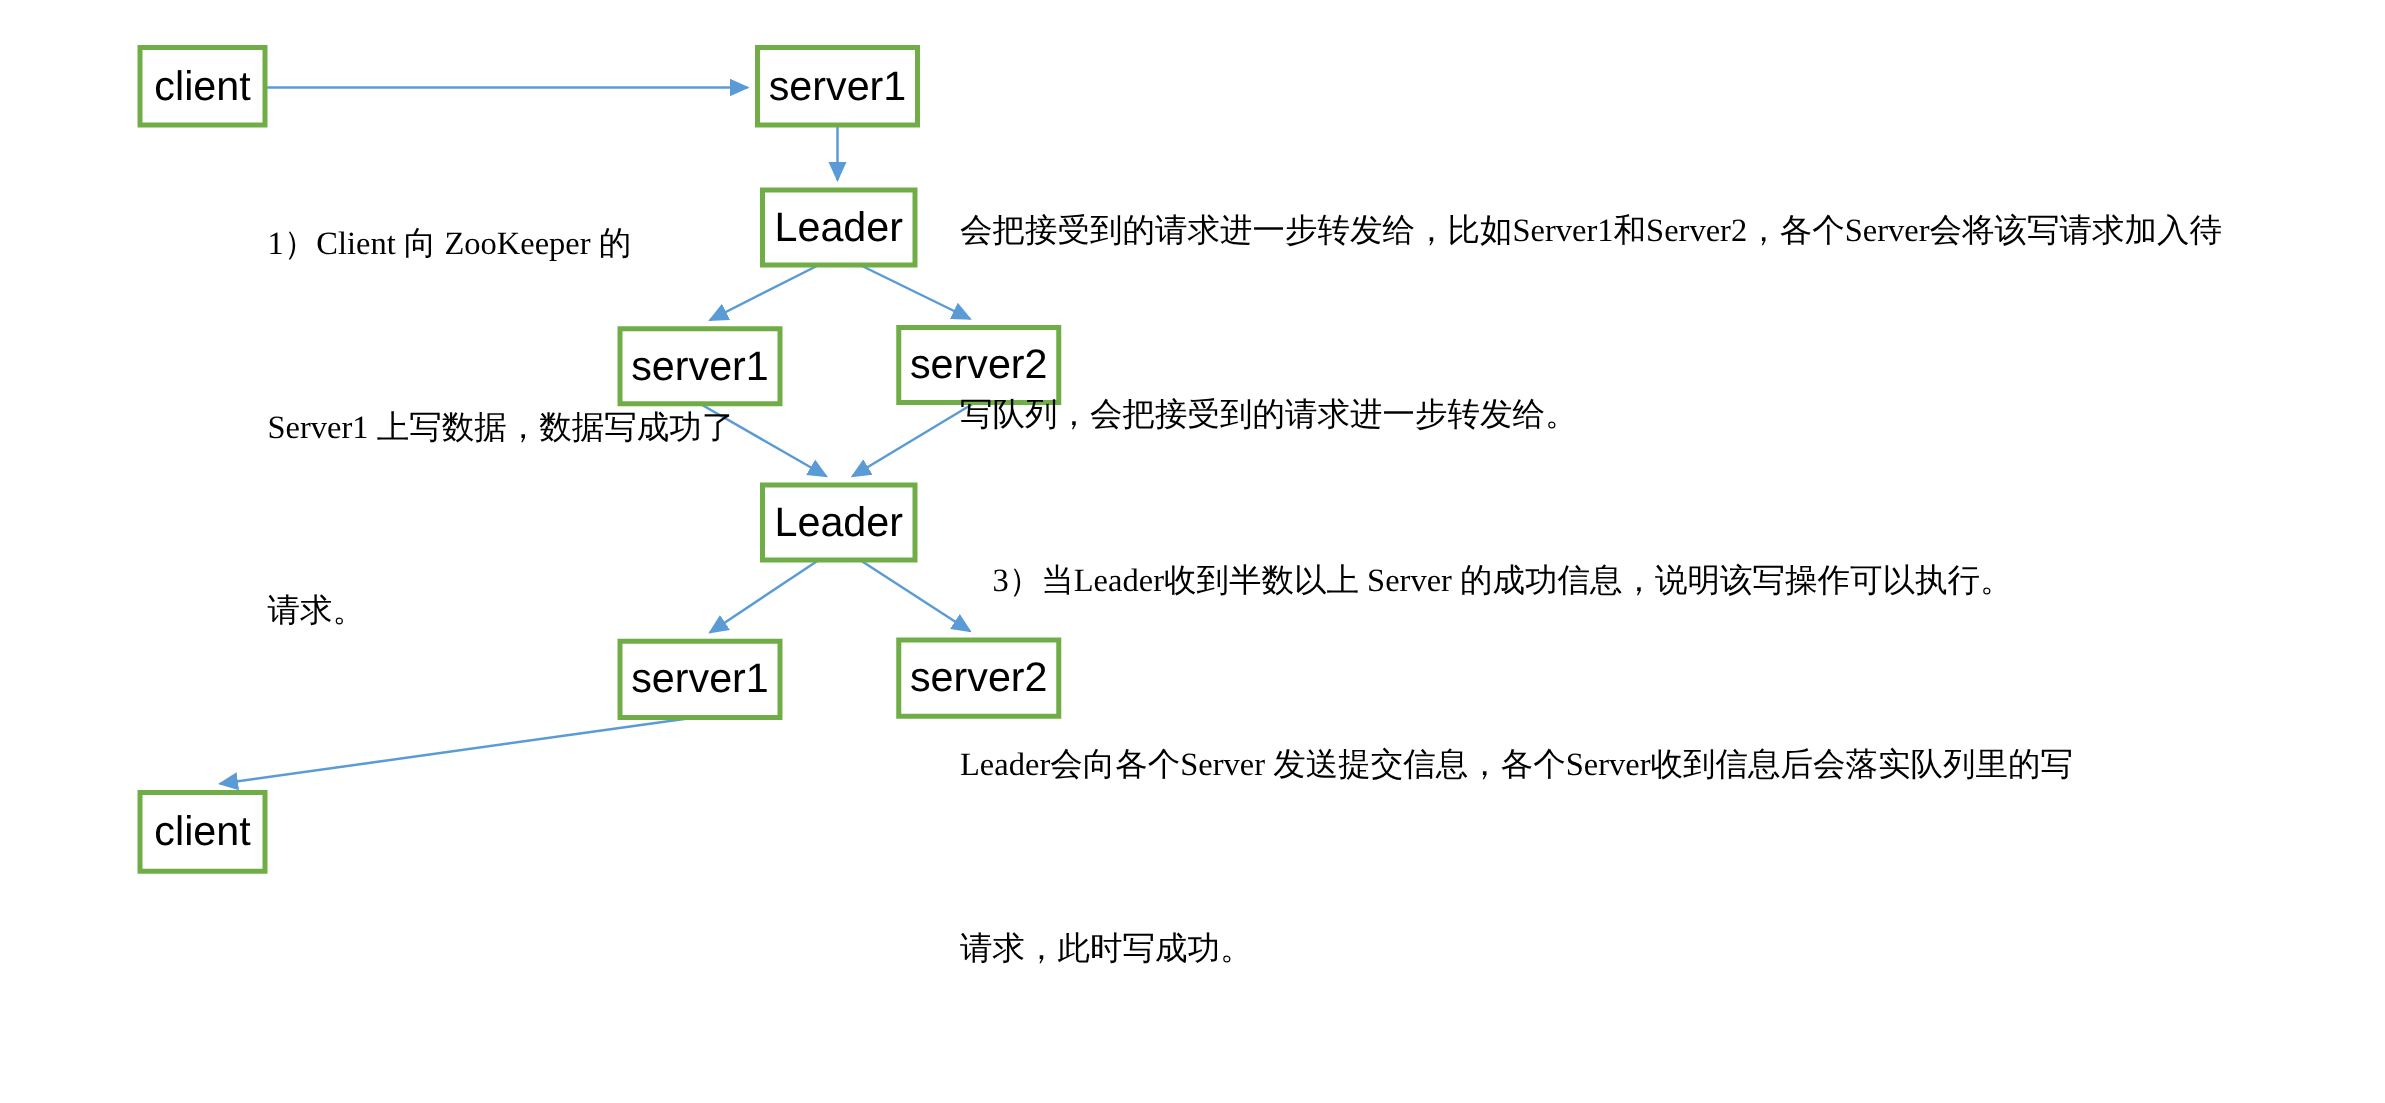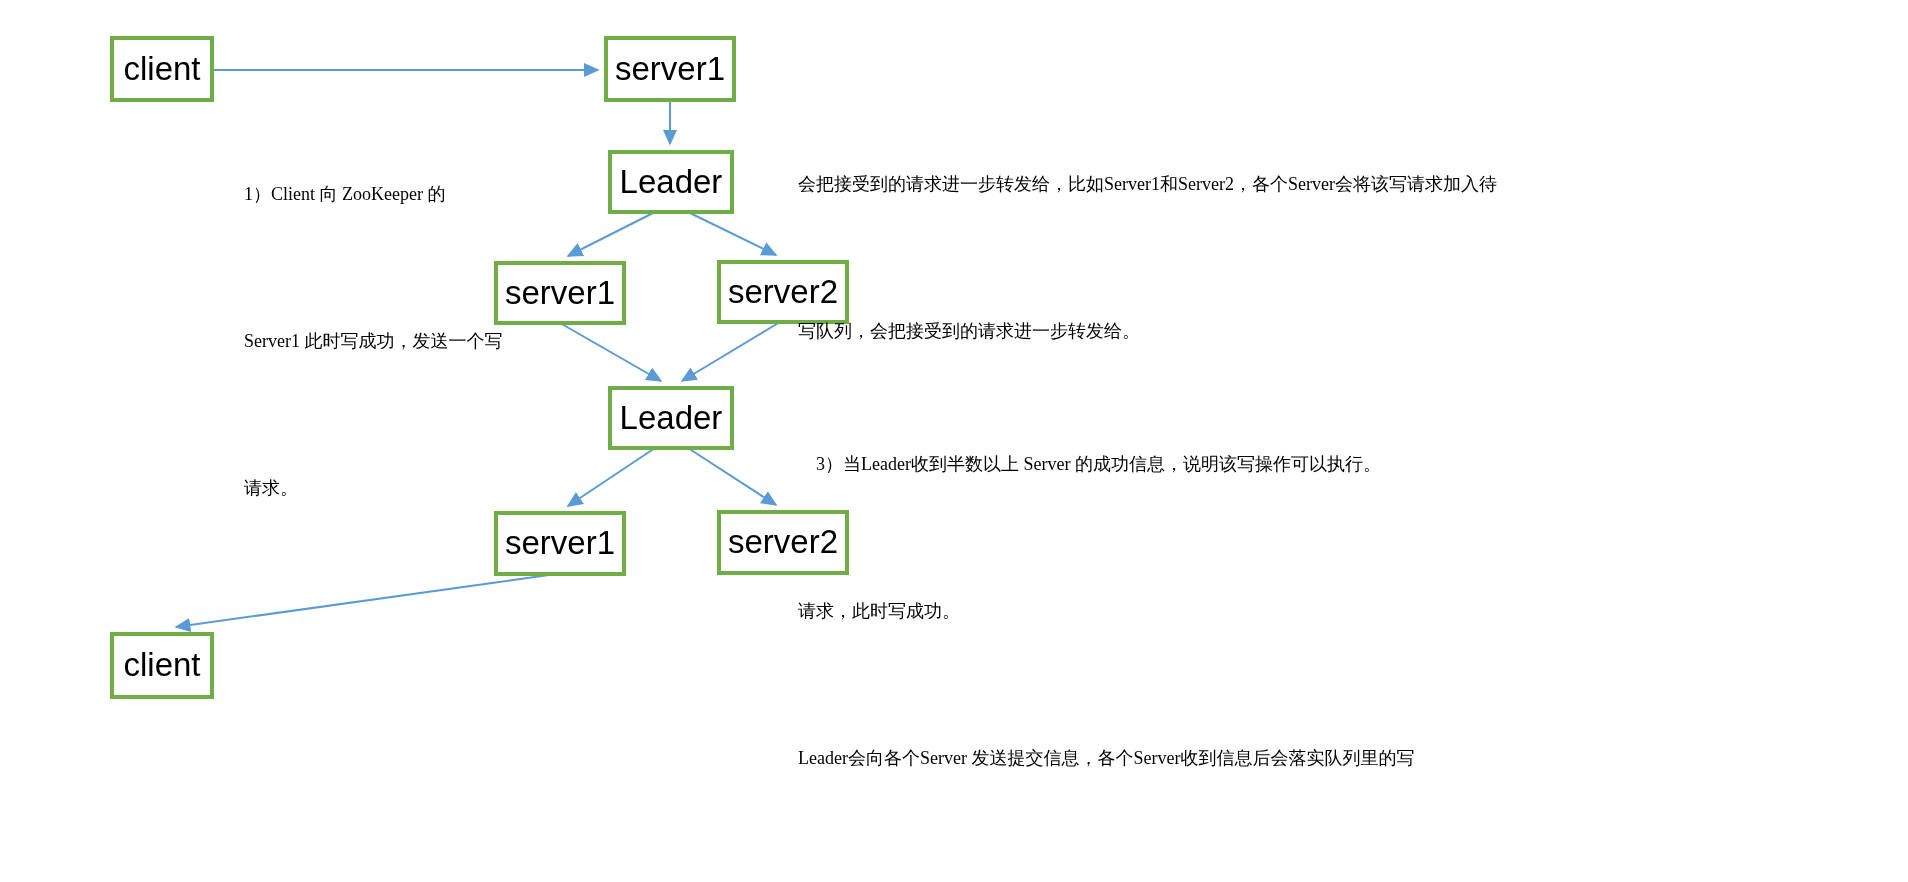--- a/index.html
+++ b/index.html
@@ -39,26 +39,25 @@
     dominant-baseline: middle;
   }
   .edge {
     stroke: #5B9BD5;
     stroke-width: 2;
     fill: none;
   }
   .para {
     position: absolute;
     font-family: "Liberation Serif", serif;
-    font-size: 18px;
+    font-size: 26px;
     line-height: 49px;
     color: #000000;
     letter-spacing: 0px;
     white-space: pre;
-    margin-left: 30px;
   }
   .para .ln {
     display: block;
     white-space: pre;
   }
   #para1 {
     left: 214px;
     top: 72px;
     width: 330px;
     text-align: justify;
@@ -144,29 +143,29 @@
     </g>
 
     <g>
       <rect class="node-rect" x="112" y="634" width="100" height="63"></rect>
       <text class="node-label" x="162" y="667">client</text>
     </g>
   </svg>
 
   <div class="para" id="para1">
     <span class="ln">1）Client 向 ZooKeeper 的</span>
-    <span class="ln">Server1 此时写成功，发送一个写</span>
+    <span class="ln">Server1 上写数据，数据写成功了</span>
     <span class="ln">请求。</span>
   </div>
 
   <div class="para" id="para2">
     <span class="ln">会把接受到的请求进一步转发给，比如Server1和Server2，各个Server会将该写请求加入待</span>
     <span class="ln">写队列，会把接受到的请求进一步转发给。</span>
   </div>
 
   <div class="para" id="para3">
     <span class="ln">    3）当Leader收到半数以上 Server 的成功信息，说明该写操作可以执行。</span>
+    <span class="ln">Leader会向各个Server 发送提交信息，各个Server收到信息后会落实队列里的写</span>
     <span class="ln">请求，此时写成功。</span>
-    <span class="ln">Leader会向各个Server 发送提交信息，各个Server收到信息后会落实队列里的写</span>
   </div>
 
 
 </div>
 
 </body></html>

